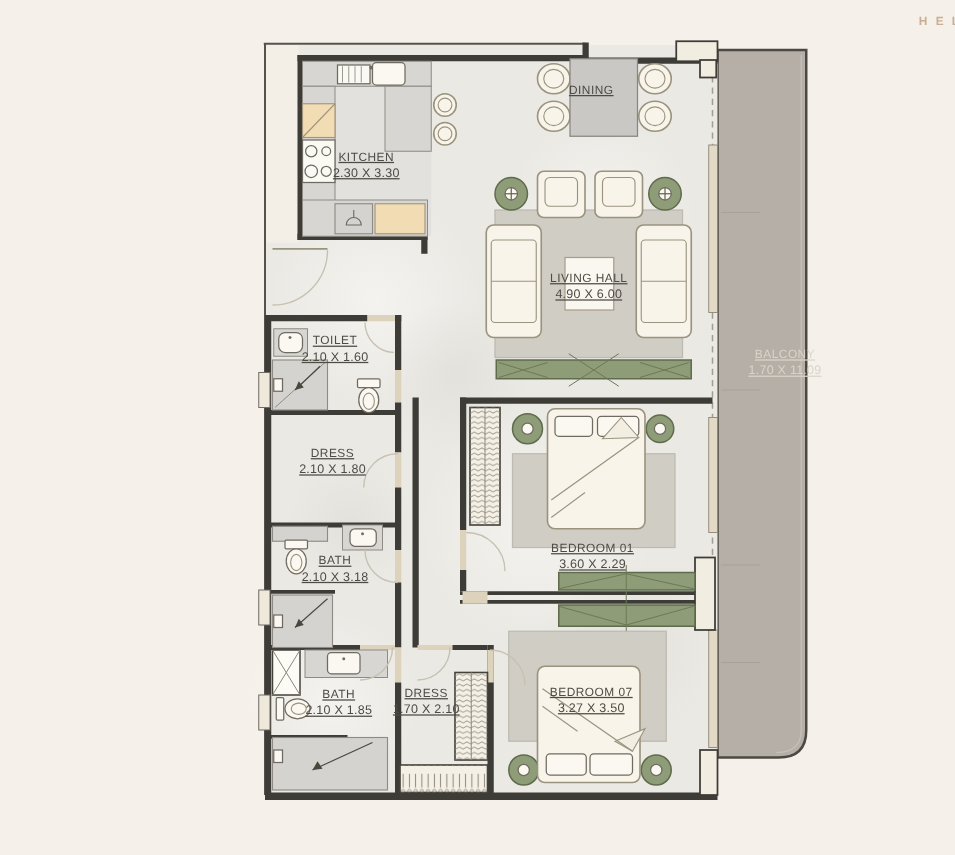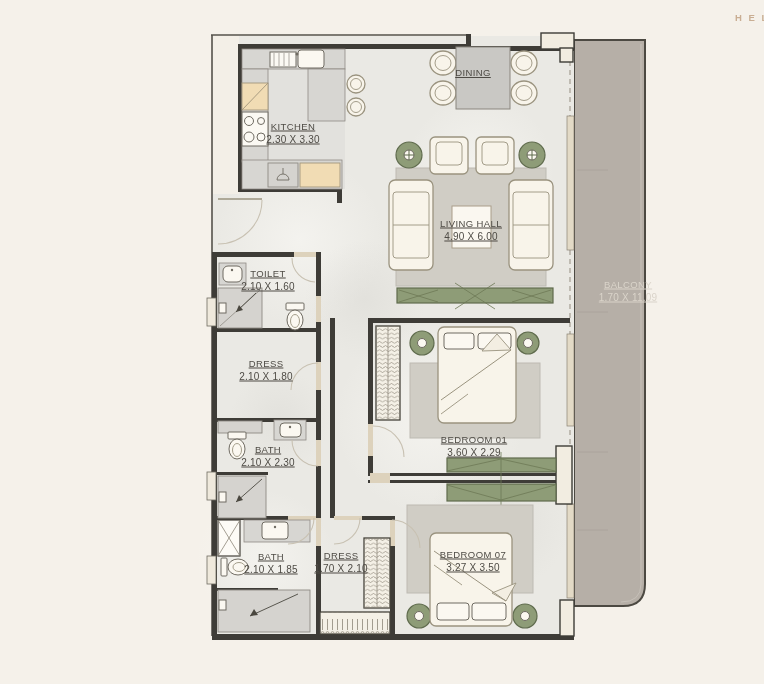--- a/index.html
+++ b/index.html
@@ -406,21 +406,21 @@
   <div class="dm">2.10 X 1.60</div>
 </div>
 
 <div class="lbl" style="left:266px;top:370px;">
   <div class="nm">DRESS</div>
   <div class="dm">2.10 X 1.80</div>
 </div>
 
 <div class="lbl" style="left:268px;top:456px;">
   <div class="nm">BATH</div>
-  <div class="dm">2.10 X 2.30</div>
+  <div class="dm">2.10 X 3.18</div>
 </div>
 
 <div class="lbl" style="left:271px;top:563px;">
   <div class="nm">BATH</div>
   <div class="dm">2.10 X 1.85</div>
 </div>
 
 <div class="lbl" style="left:341px;top:562px;text-align:center;">
   <div class="nm">DRESS</div>
   <div class="dm">1.70 X 2.10</div>

